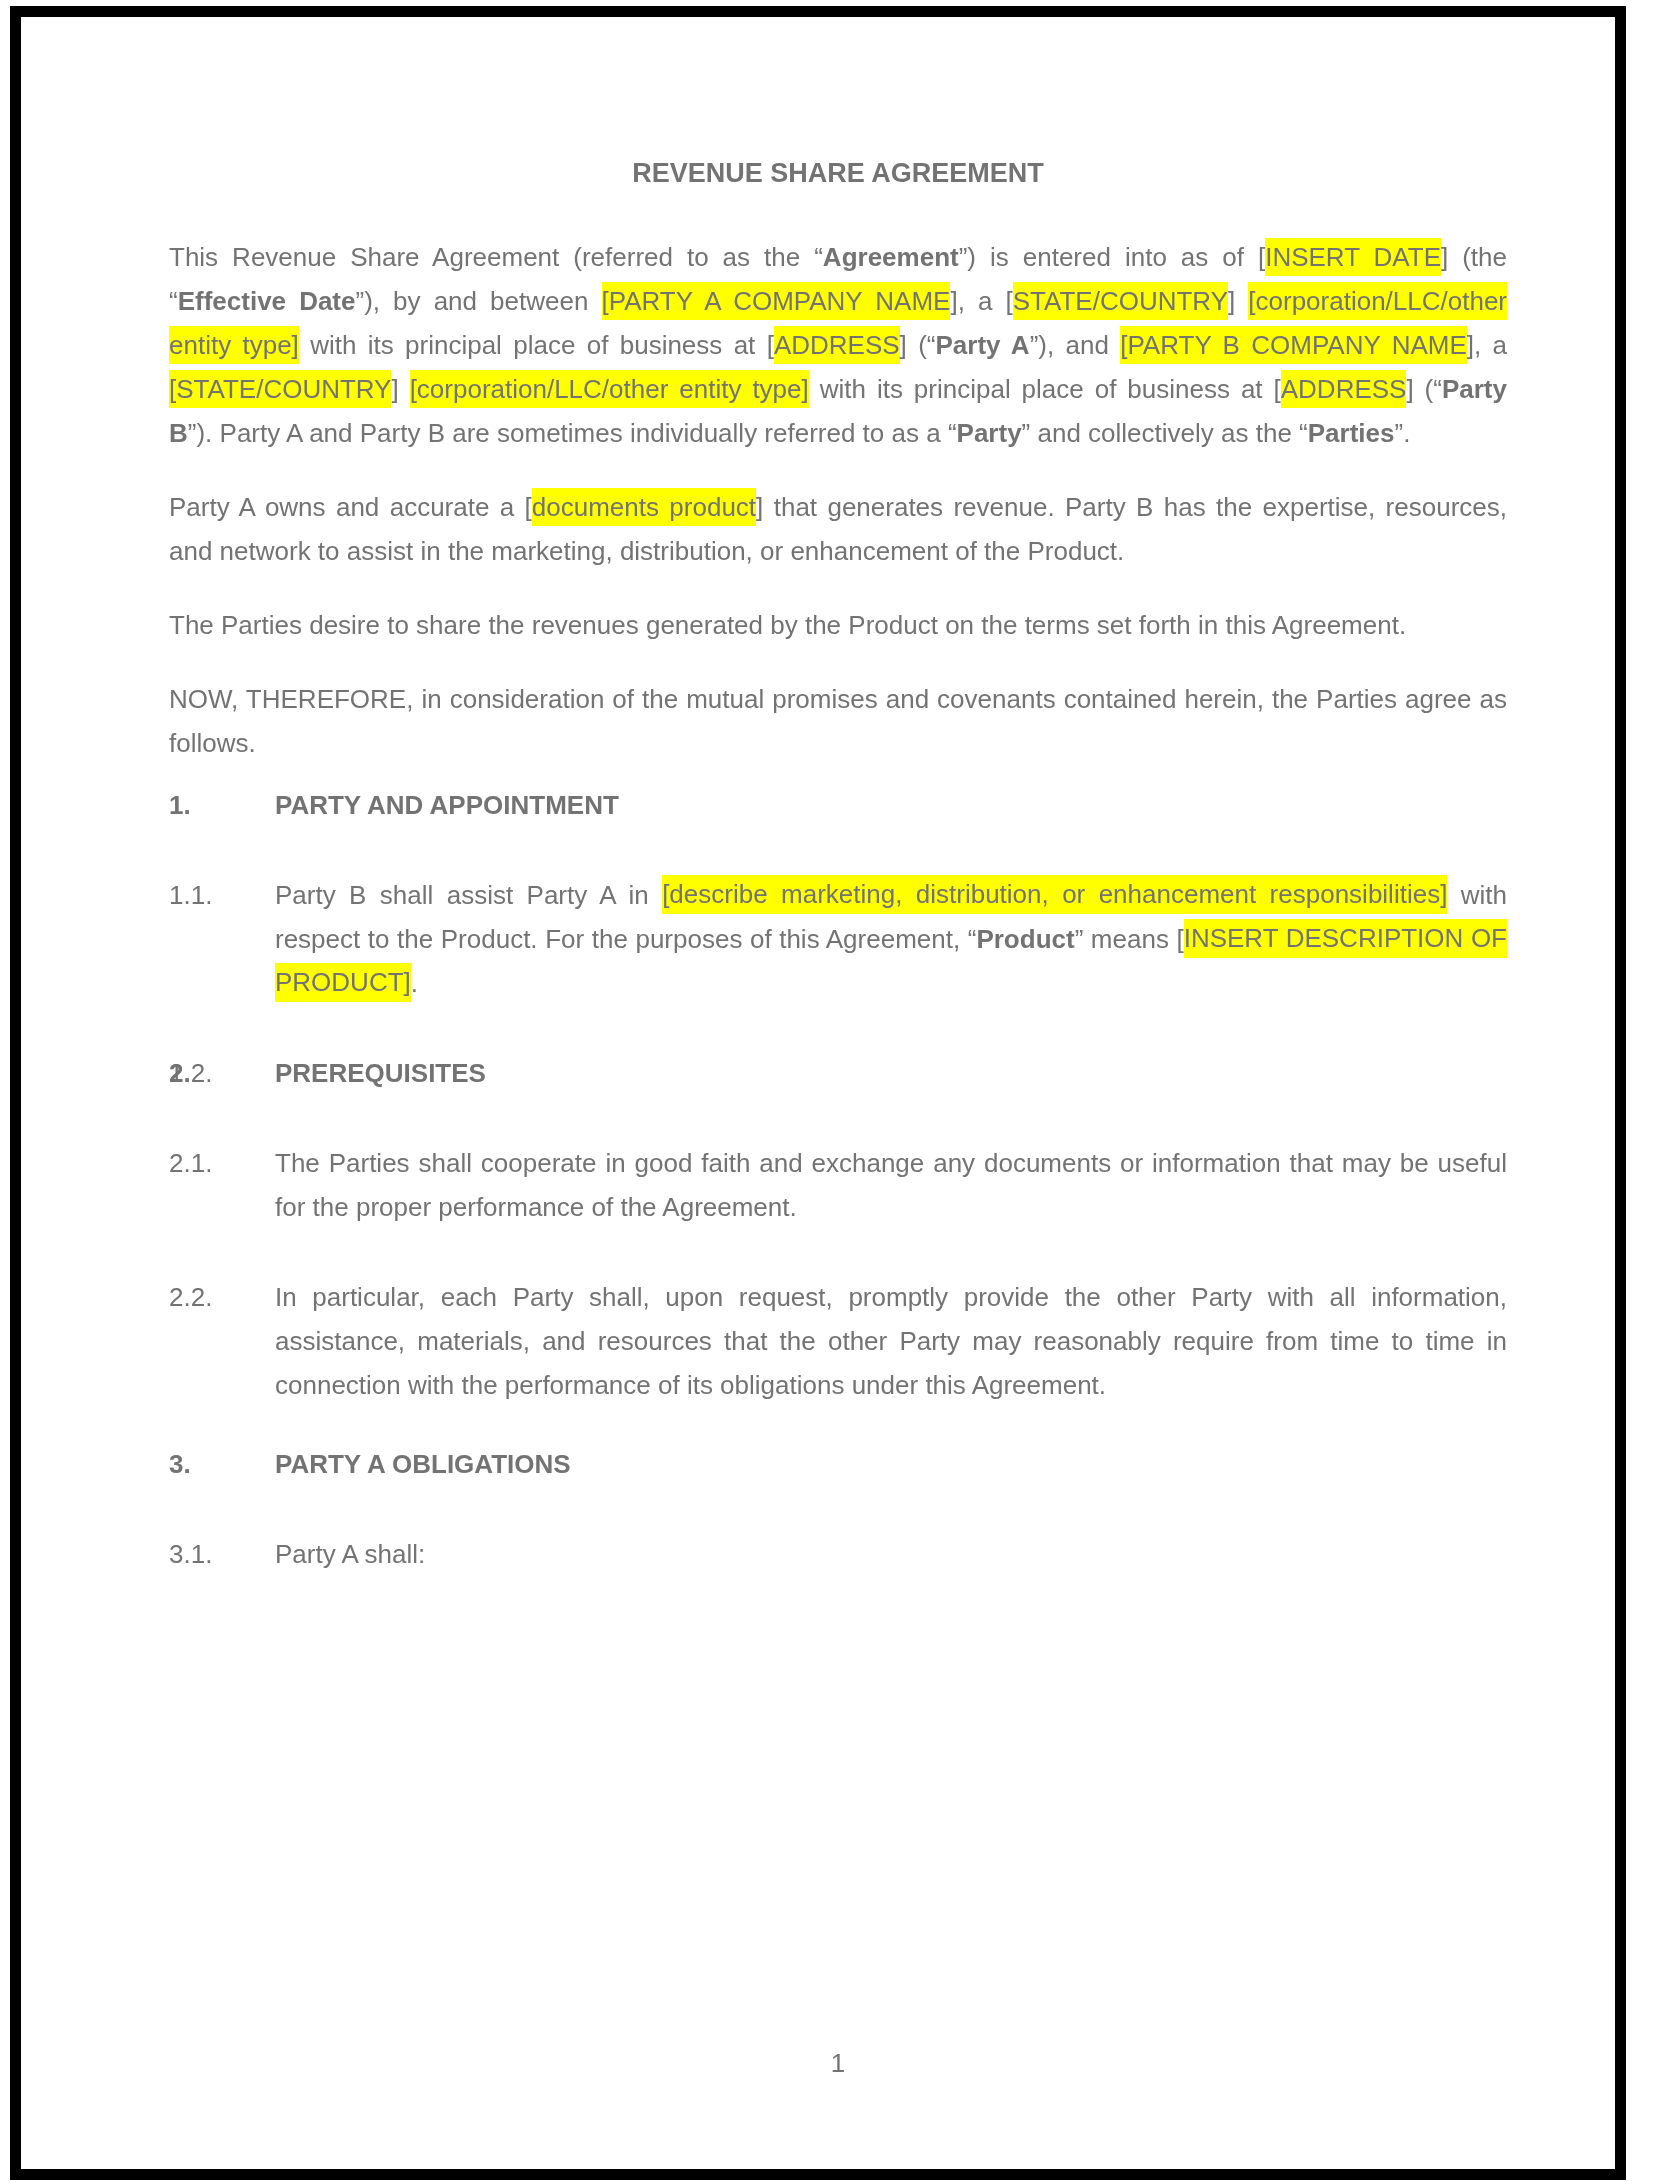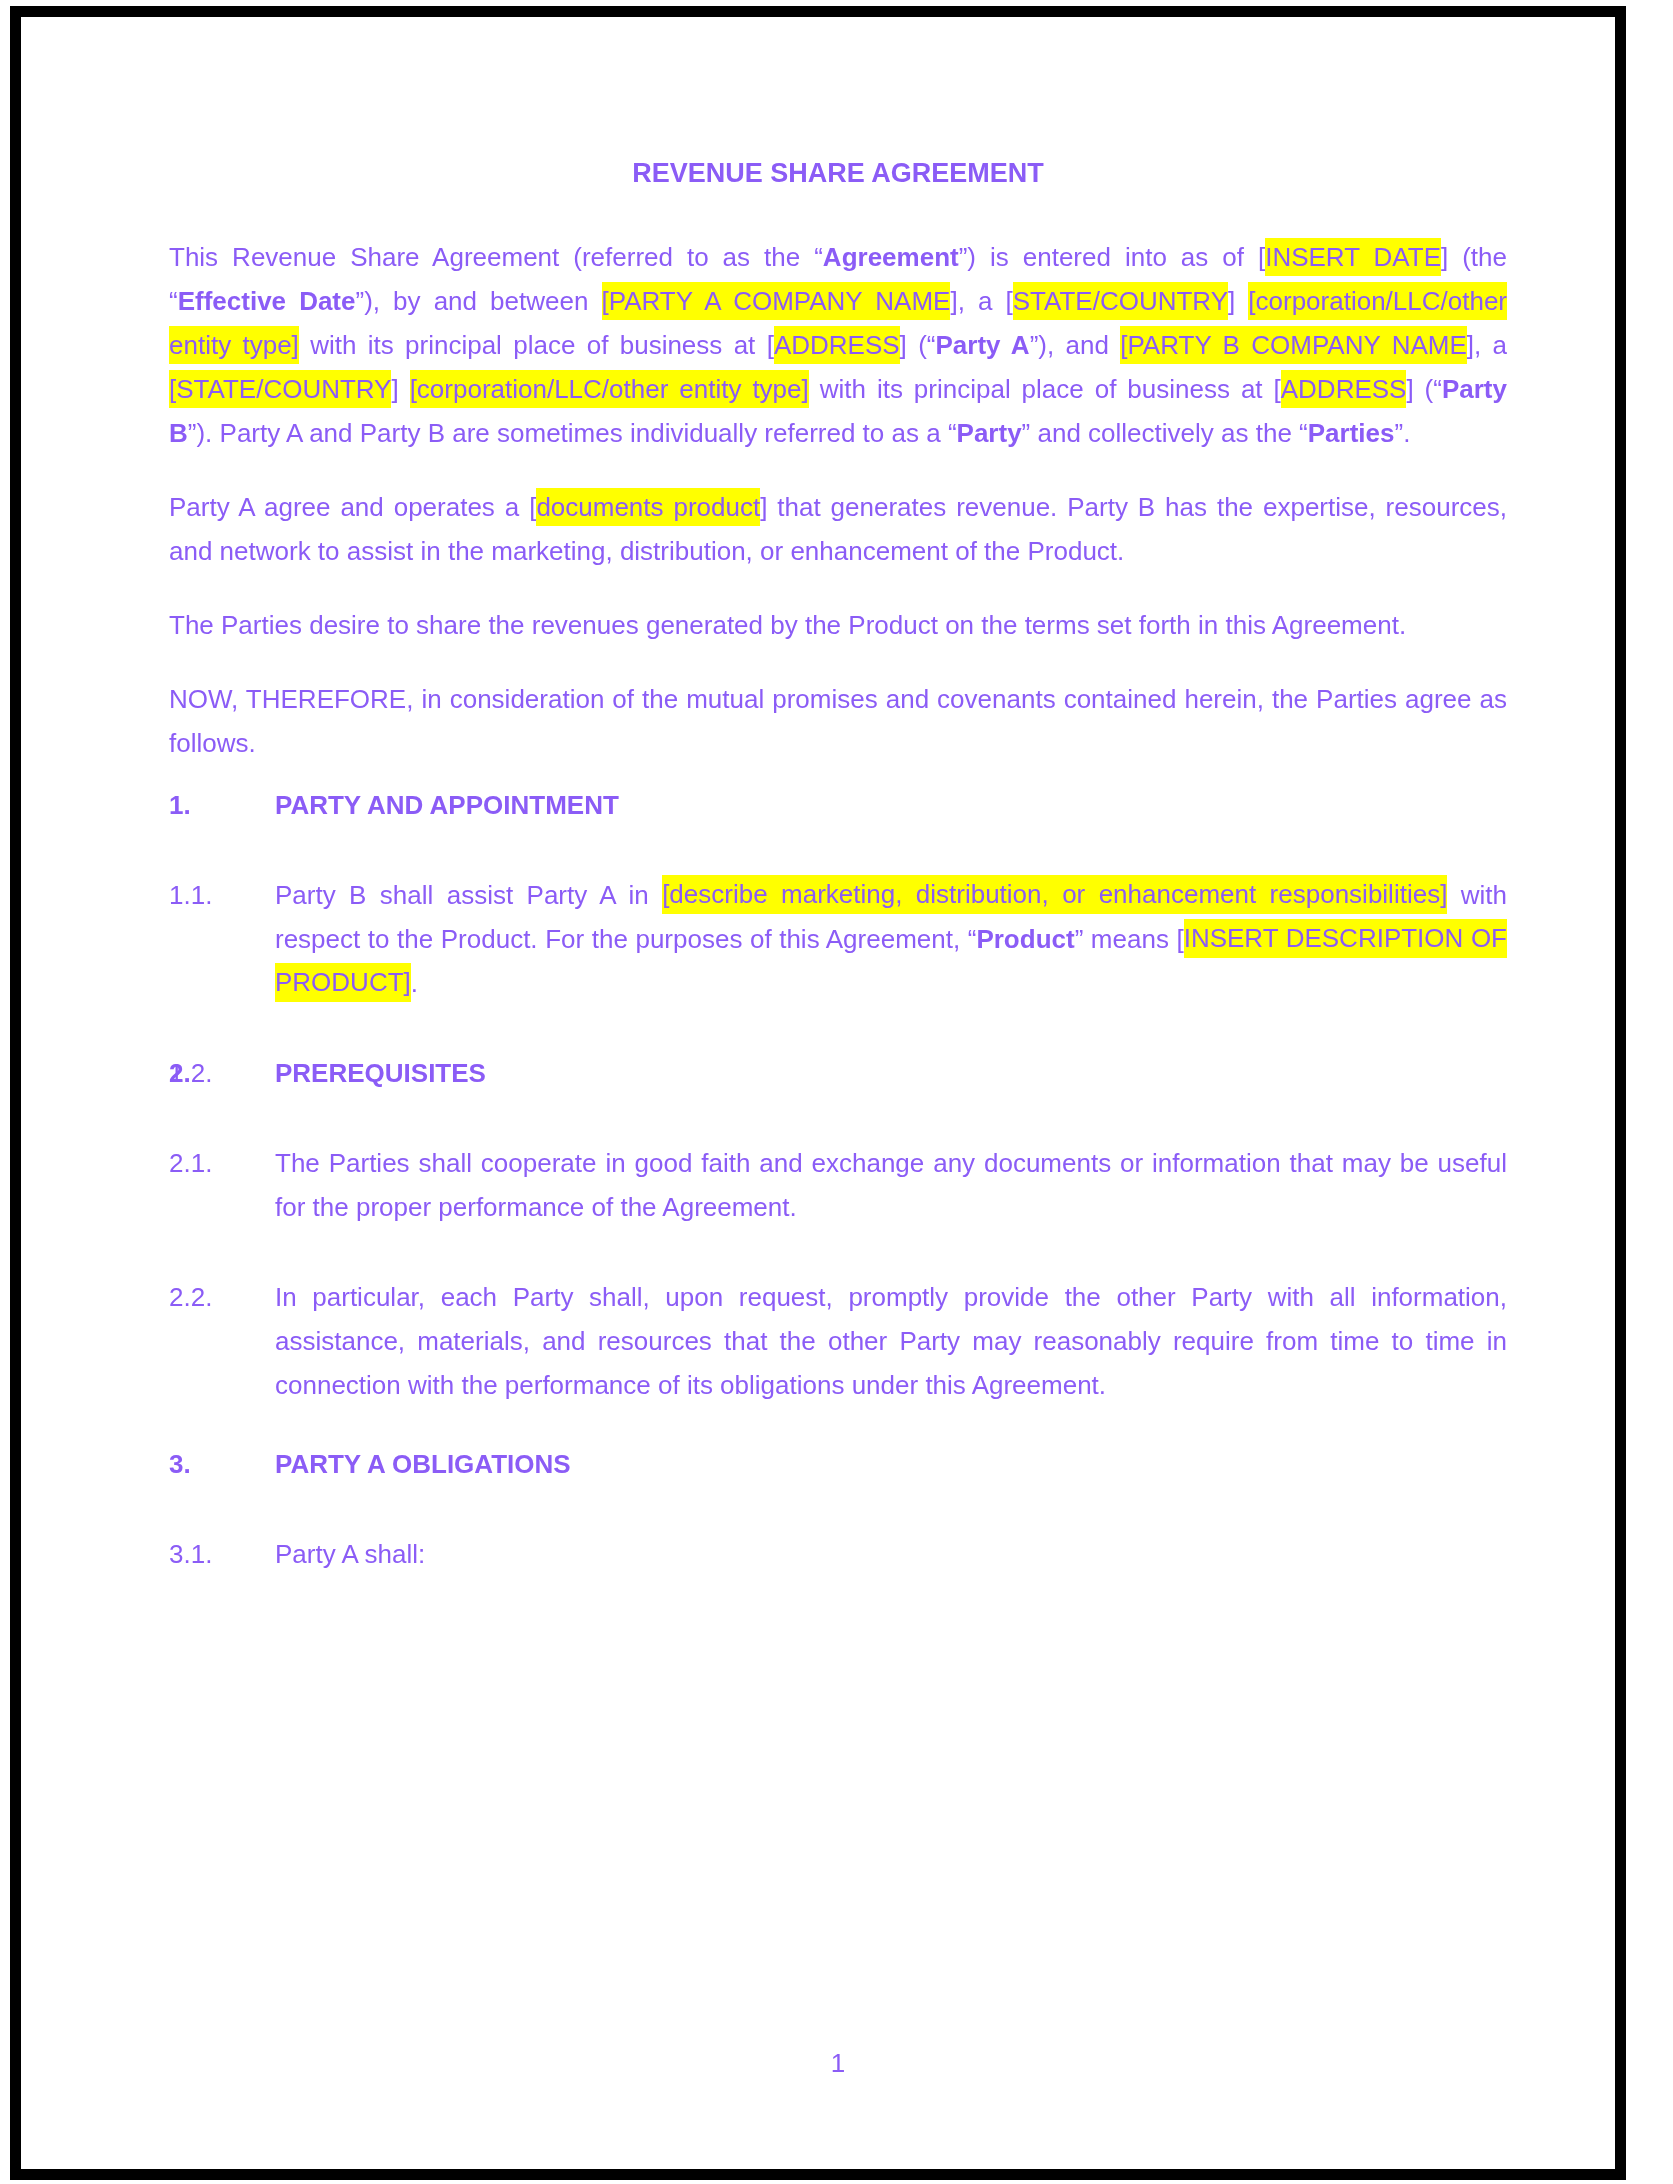--- a/index.html
+++ b/index.html
@@ -5,21 +5,21 @@
   html, body {
     margin: 0;
     padding: 0;
     background: #ffffff;
   }
   .page {
     position: relative;
     width: 1634px;
     height: 2185px;
     background: #ffffff;
-    color: #8b5cf6;
+    color: #737373;
     font-family: "Liberation Sans", "DejaVu Sans", sans-serif;
     font-size: 26px;
     line-height: 44px;
     overflow: hidden;
   }
   .frame {
     position: absolute;
     top: 6.1px;
     left: 9.7px;
     right: 8px;
@@ -84,21 +84,21 @@
 </style>
 </head>
 <body>
 
 <div class="page">
   <div class="frame"></div>
   <div class="content">
     <h1 class="doc-title">REVENUE SHARE AGREEMENT</h1>
     <div>
         <div class="block paragraph"><span class="txt"><span>This Revenue Share Agreement (referred to as the “</span><span class="seg-b">Agreement</span><span>”) is entered into as of [</span><span class="seg-h">INSERT DATE</span><span>] (the “</span><span class="seg-b">Effective Date</span><span>”), by and between </span><span class="seg-h">[PARTY A COMPANY NAME</span><span>], a [</span><span class="seg-h">STATE/COUNTRY</span><span>] </span><span class="seg-h">[corporation/LLC/other entity type]</span><span> with its principal place of business at [</span><span class="seg-h">ADDRESS</span><span>] (“</span><span class="seg-b">Party A</span><span>”), and </span><span class="seg-h">[PARTY B COMPANY NAME</span><span>], a </span><span class="seg-h">[STATE/COUNTRY</span><span>] </span><span class="seg-h">[corporation/LLC/other entity type]</span><span> with its principal place of business at [</span><span class="seg-h">ADDRESS</span><span>] (“</span><span class="seg-b">Party B</span><span>”). Party A and Party B are sometimes individually referred to as a “</span><span class="seg-b">Party</span><span>” and collectively as the “</span><span class="seg-b">Parties</span><span>”.</span></span></div>
-        <div class="block paragraph"><span class="txt"><span>Party A agree and operates a [</span><span class="seg-h">documents product</span><span>] that generates revenue. Party B has the expertise, resources, and network to assist in the marketing, distribution, or enhancement of the Product.</span></span></div>
+        <div class="block paragraph"><span class="txt"><span>Party A owns and accurate a [</span><span class="seg-h">documents product</span><span>] that generates revenue. Party B has the expertise, resources, and network to assist in the marketing, distribution, or enhancement of the Product.</span></span></div>
         <div class="block paragraph"><span class="txt"><span>The Parties desire to share the revenues generated by the Product on the terms set forth in this Agreement.</span></span></div>
         <div class="block paragraph"><span class="txt"><span>NOW, THEREFORE, in consideration of the mutual promises and covenants contained herein, the Parties agree as follows.</span></span></div>
         <div class="block heading first-heading"><span class="num">1.</span><span class="txt"><span>PARTY AND APPOINTMENT</span></span></div>
         <div class="block item1"><span class="num">1.1.</span><span class="txt"><span>Party B shall assist Party A in </span><span class="seg-h">[describe marketing, distribution, or enhancement responsibilities]</span><span> with respect to the Product. For the purposes of this Agreement, “</span><span class="seg-b">Product</span><span>” means [</span><span class="seg-h">INSERT DESCRIPTION OF PRODUCT]</span><span>.</span></span></div>
         <div class="block item1"><span class="num">1.2.</span></div>
         <div class="block heading"><span class="num">2.</span><span class="txt"><span>PREREQUISITES</span></span></div>
         <div class="block item1"><span class="num">2.1.</span><span class="txt"><span>The Parties shall cooperate in good faith and exchange any documents or information that may be useful for the proper performance of the Agreement.</span></span></div>
         <div class="block item1"><span class="num">2.2.</span><span class="txt"><span>In particular, each Party shall, upon request, promptly provide the other Party with all information, assistance, materials, and resources that the other Party may reasonably require from time to time in connection with the performance of its obligations under this Agreement.</span></span></div>
         <div class="block heading"><span class="num">3.</span><span class="txt"><span>PARTY A OBLIGATIONS</span></span></div>
         <div class="block item1"><span class="num">3.1.</span><span class="txt"><span>Party A shall:</span></span></div>

